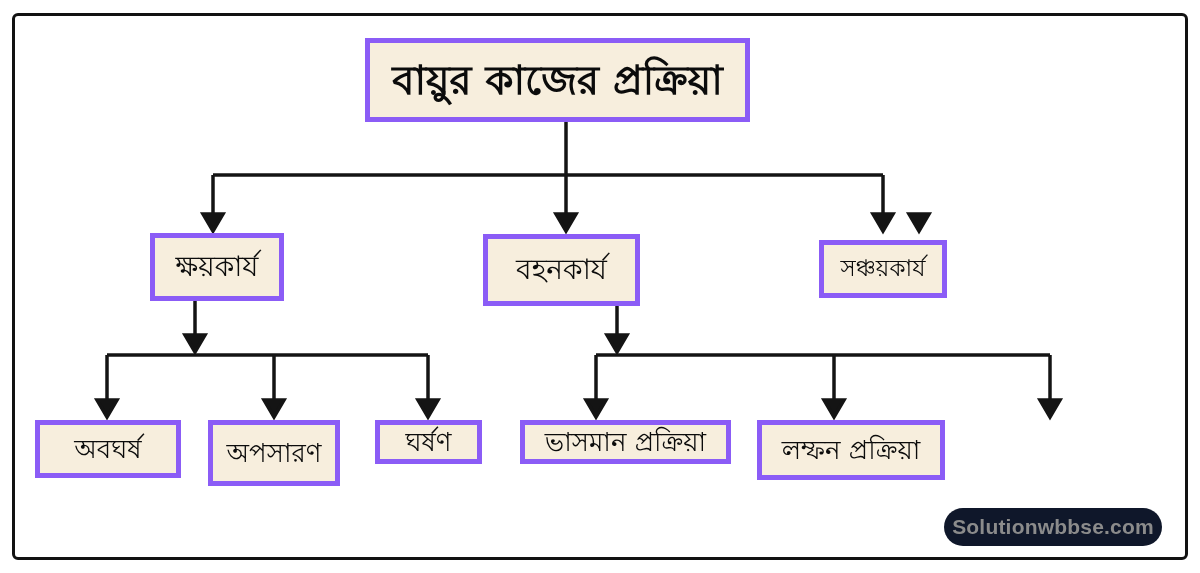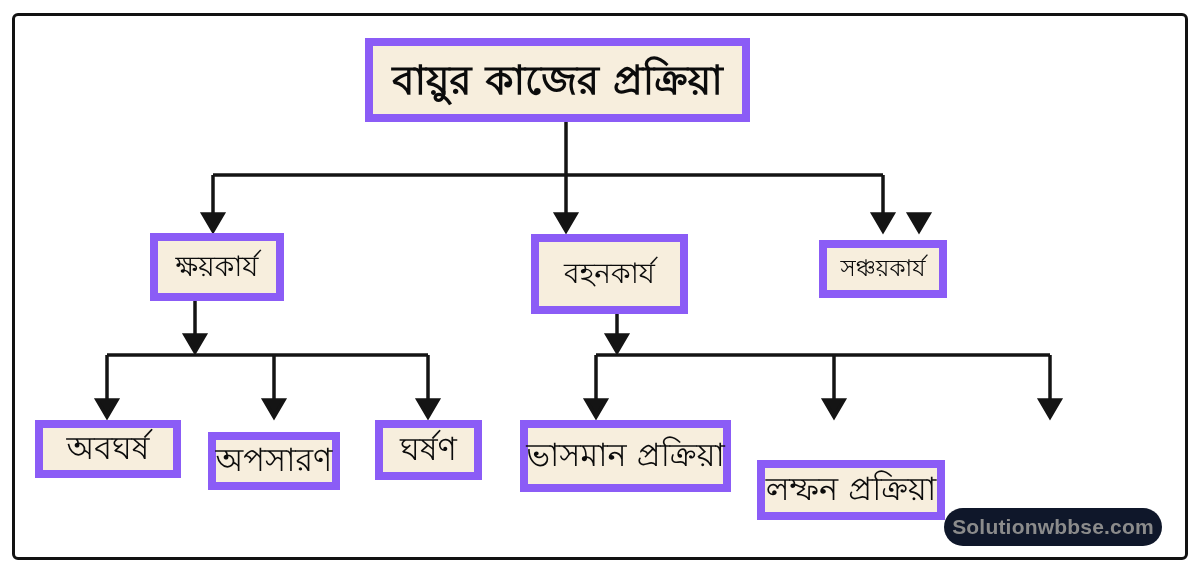--- a/index.html
+++ b/index.html
@@ -32,41 +32,41 @@
     width: 1200px;
     height: 573px;
     pointer-events: none;
   }
   .node {
     position: absolute;
     display: flex;
     align-items: center;
     justify-content: center;
     background: #f7eedd;
-    border: 8px solid #8b5cf6;
+    border: 5px solid #8b5cf6;
     color: #0b0b0b;
     text-align: right;
     box-sizing: border-box;
     line-height: 1.1;
     white-space: nowrap;
   }
   .node-root {
     left: 365px; top: 38px; width: 385px; height: 84px;
     font-size: 40px; font-weight: 600;
   }
   .node-l2 { font-size: 28px; font-weight: 500; font-family: Liberation Serif, serif; }
   .node-erosion    { left: 150px; top: 233px; width: 134px; height: 68px; }
-  .node-transport  { left: 483px; top: 234px; width: 157px; height: 80px; margin-left: 48px; }
+  .node-transport  { left: 483px; top: 234px; width: 157px; height: 72px; }
   .node-deposition { left: 819px; top: 240px; width: 128px; height: 58px; font-size: 23px; }
-  .node-l3 { font-size: 32px; font-weight: 500; }
+  .node-l3 { font-size: 26px; font-weight: 500; }
   .node-abrasion   { left: 35px;  top: 420px; width: 146px; height: 58px; }
-  .node-deflation  { left: 208px; top: 420px; width: 132px; height: 58px; margin-top: 12px; }
-  .node-attrition  { left: 375px; top: 420px; width: 107px; height: 60px; }
-  .node-suspension { left: 520px; top: 420px; width: 211px; height: 72px; }
-  .node-saltation  { left: 757px; top: 420px; width: 188px; height: 60px; margin-top: 40px; }
+  .node-deflation  { left: 208px; top: 420px; width: 132px; height: 66px; }
+  .node-attrition  { left: 375px; top: 420px; width: 107px; height: 44px; }
+  .node-suspension { left: 520px; top: 420px; width: 211px; height: 44px; }
+  .node-saltation  { left: 757px; top: 420px; width: 188px; height: 60px; }
   .node-rolling    { left: 965px; top: 420px; width: 191px; height: 60px; }
   .watermark {
     position: absolute;
     left: 944px; top: 508px;
     width: 218px; height: 38px;
     background: #0f172a;
     border-radius: 19px;
     display: flex;
     align-items: center;
     justify-content: center;

